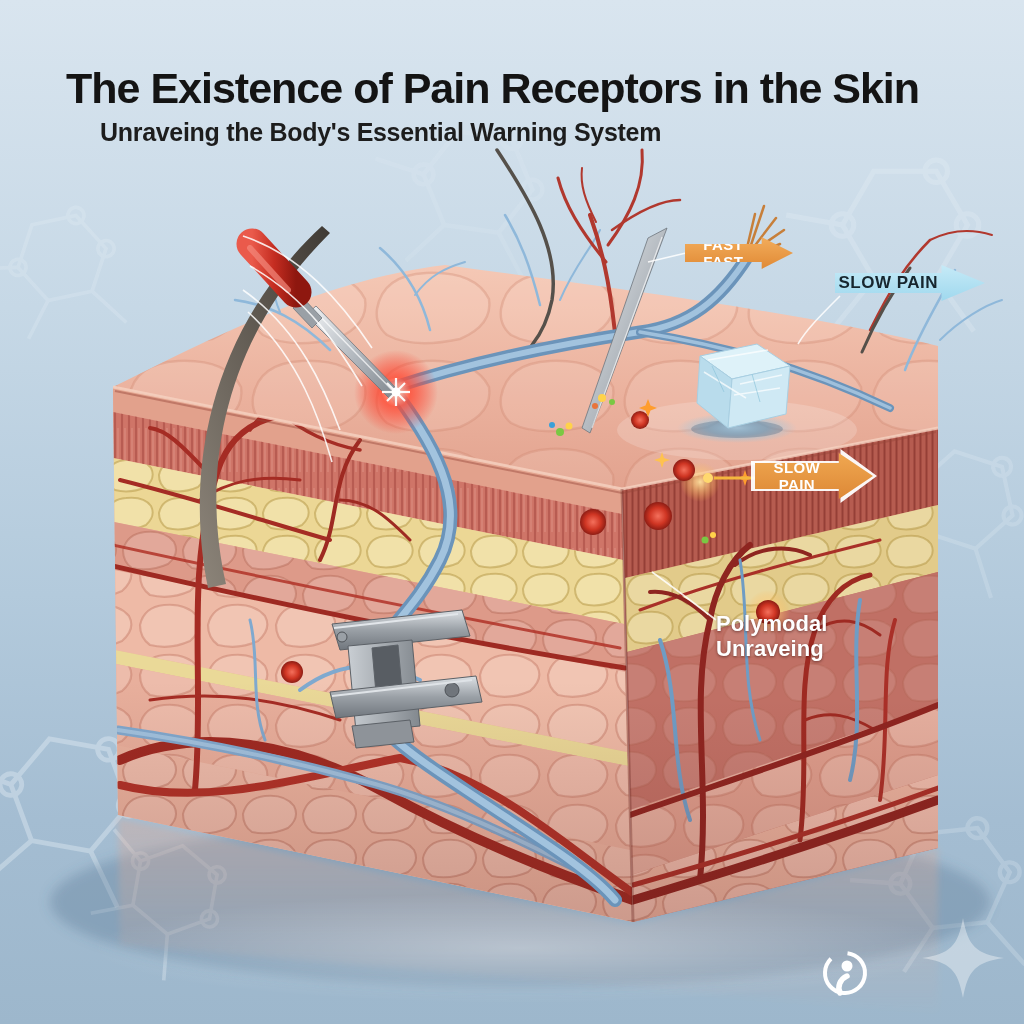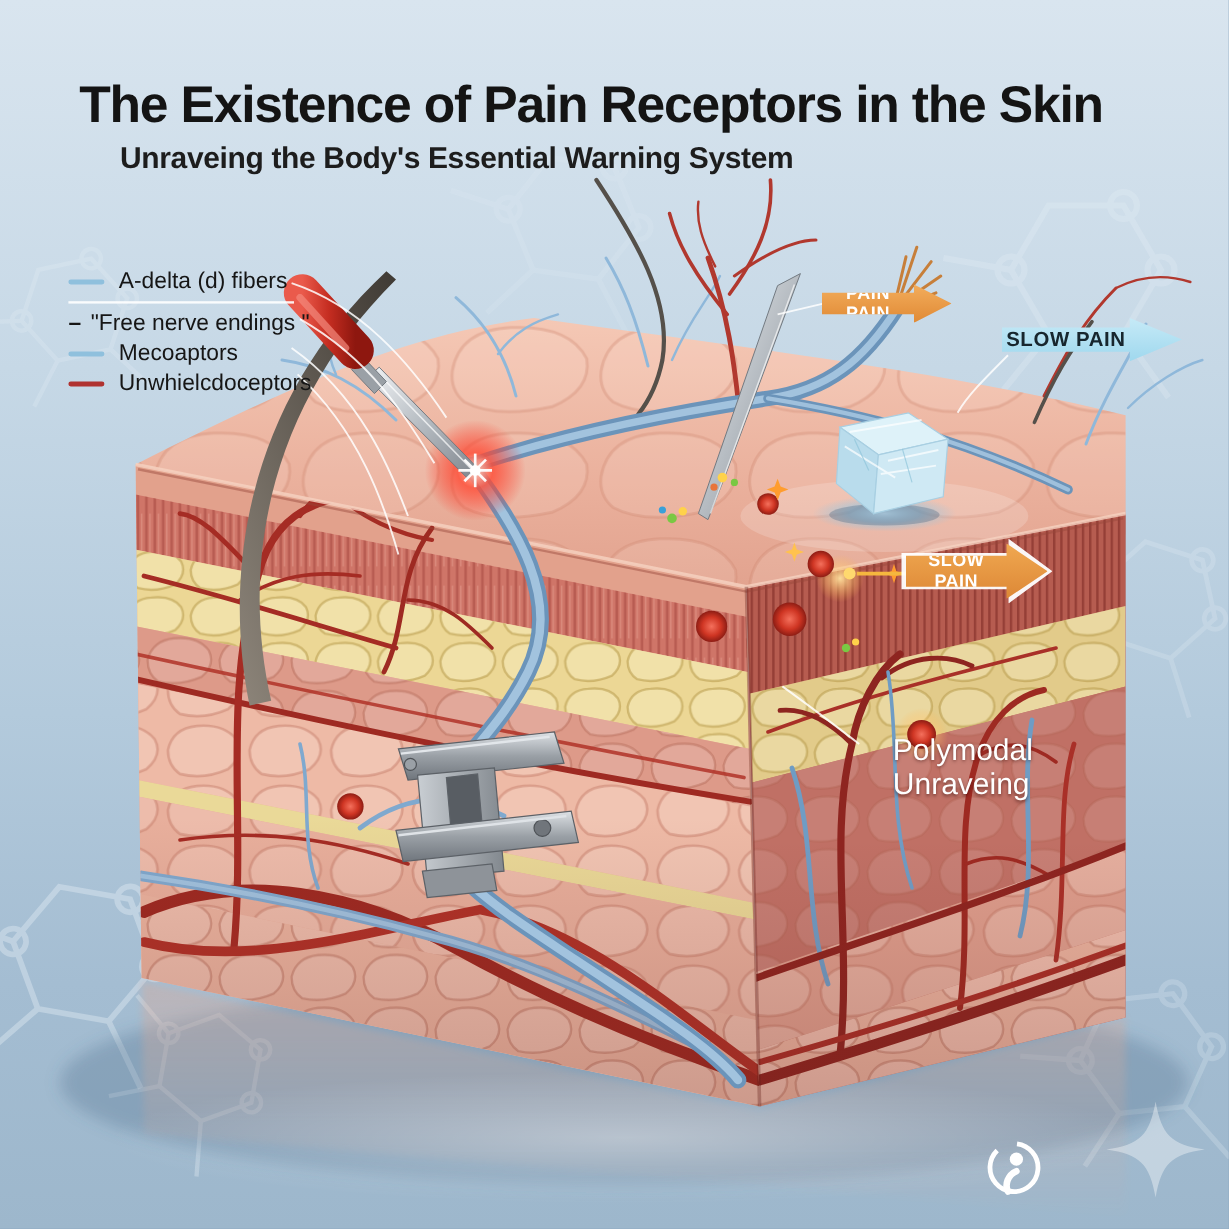--- a/index.html
+++ b/index.html
@@ -18,21 +18,21 @@
   .lsep{width:188px;height:2px;background:rgba(255,255,255,.9);margin:5px 0 6px 0;}
   .arrow{position:absolute;display:flex;align-items:center;clip-path:polygon(0 22%,71% 22%,71% 0,100% 50%,71% 100%,71% 78%,0 78%);}
   .arrow span{width:71%;text-align:center;font-weight:700;}
   .fast{left:685px;top:237px;width:108px;height:32px;background:linear-gradient(180deg,#f3ad5c,#e08a35);}
   .fast span{color:#fff;font-size:15px;letter-spacing:.5px;}
   .slowtop{left:835px;top:265px;width:150px;height:36px;background:linear-gradient(180deg,#c6eaf7,#9fd8ee);}
   .slowtop span{color:#17262e;font-size:17px;letter-spacing:.5px;}
   .slowmid-back{left:751px;top:449px;width:126px;height:54px;background:rgba(255,255,255,.95);}
   .slowmid{left:755px;top:453px;width:118px;height:46px;background:linear-gradient(180deg,#f0a851,#dd8836);}
   .slowmid span{color:#fff;font-size:15px;letter-spacing:.4px;}
-  .poly{position:absolute;left:716px;top:611px;font-size:25px;font-weight:400;color:#fff;line-height:1.15;text-shadow:0 1px 3px rgba(40,10,8,.55);margin-left:28px;}
+  .poly{position:absolute;left:716px;top:611px;font-size:22px;font-weight:700;color:#fff;line-height:1.15;text-shadow:0 1px 3px rgba(40,10,8,.55);}
   .journal{position:absolute;left:877px;top:953px;font-size:16.5px;color:#fff;line-height:1.2;text-shadow:0 1px 2px rgba(30,50,70,.3);}
 </style>
 </head>
 <body>
 
 <div class="canvas">
 
 <svg class="art" viewBox="0 0 1024 1024">
   <defs>
     <linearGradient id="topFace" x1="0" y1="260" x2="0" y2="520" gradientUnits="userSpaceOnUse">
@@ -382,42 +382,23 @@
     <path d="M963,918 C968,946 976,954 1004,958 C976,962 968,970 963,998 C958,970 950,962 922,958 C950,954 958,946 963,918 Z" fill="rgba(255,255,255,.38)"></path>
     <circle cx="845" cy="973" r="20" fill="none" stroke="#ffffff" stroke-width="4" stroke-dasharray="92 18" transform="rotate(-40 845 973)"></circle>
     <circle cx="847" cy="966" r="5.5" fill="#ffffff"></circle>
     <path d="M847,976 C840,979 837,987 840,993" stroke="#ffffff" stroke-width="5.5" stroke-linecap="round" fill="none"></path>
   </g>
 </svg>
 
 <div class="title">The Existence of Pain Receptors in the Skin</div>
 <div class="subtitle">Unraveing the Body's Essential Warning System</div>
 
-<div class="legend">
-  <div class="lrow">
-    <span class="sw blue"></span>
-    <span>A-delta (d) fibers</span>
-  </div>
-  <div class="lsep"></div>
-  <div class="lrow" style="gap:8px;">
-    <span style="font-weight:700;">–</span>
-    <span>"Free nerve endings "</span>
-  </div>
-  <div class="lrow">
-    <span class="sw blue"></span>
-    <span>Mecoaptors</span>
-  </div>
-  <div class="lrow">
-    <span class="sw red"></span>
-    <span>Unwhielcdoceptors</span>
-  </div>
-</div>
 
 <div class="arrow fast">
-  <span>PAIN PAIN</span>
+  <span>FAST FAST</span>
 </div>
 <div class="arrow slowtop">
   <span>SLOW PAIN</span>
 </div>
 <div class="arrow slowmid-back"></div>
 <div class="arrow slowmid">
   <span>SLOW PAIN</span>
 </div>
 
 <div class="poly">

